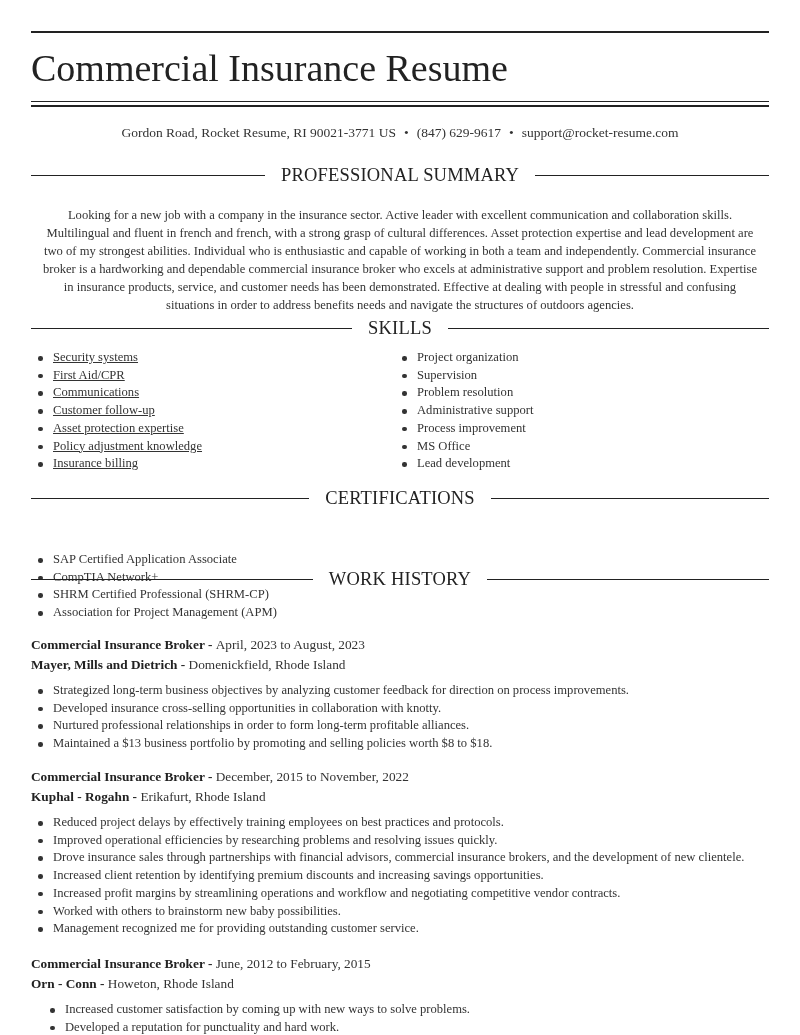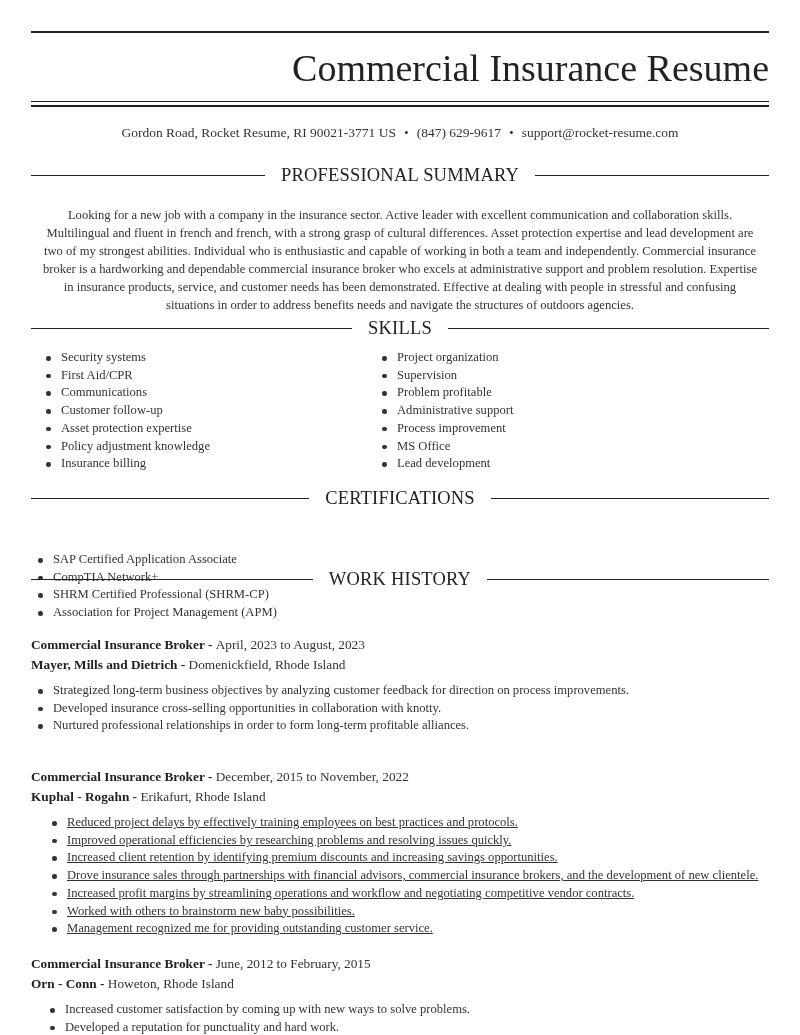--- a/index.html
+++ b/index.html
@@ -6,21 +6,21 @@
   body {
     width: 800px; height: 1035px; overflow: hidden;
     font-family: "Liberation Serif", "DejaVu Serif", serif;
     color: #333333;
     position: relative;
   }
   .page { position: absolute; left: 31px; width: 738px; top: 0; }
   .rule-top { position: absolute; left: 0; right: 0; top: 31px; height: 2px; background: #222; }
   .title {
     position: absolute; left: 0; right: 0; top: 44px;
-    text-align: right; font-size: 38px; line-height: 48px; color: #222;
+    text-align: left; font-size: 38px; line-height: 48px; color: #222;
   }
   .rule-thin { position: absolute; left: 0; right: 0; top: 101px; height: 1px; background: #222; }
   .rule-thick { position: absolute; left: 0; right: 0; top: 105px; height: 2px; background: #222; }
   .contact {
     position: absolute; left: 0; right: 0; top: 124px;
     text-align: center; font-size: 13.5px; line-height: 18px; color: #333;
   }
   .contact .sep { margin: 0 8px; }
   .section-head {
     position: absolute; left: 0; right: 0; height: 22px;
@@ -66,33 +66,33 @@
     <div class="label">PROFESSIONAL SUMMARY</div>
     <div class="line"></div>
   </div>
   <p class="summary">Looking for a new job with a company in the insurance sector. Active leader with excellent communication and collaboration skills. Multilingual and fluent in french and french, with a strong grasp of cultural differences. Asset protection expertise and lead development are two of my strongest abilities. Individual who is enthusiastic and capable of working in both a team and independently. Commercial insurance broker is a hardworking and dependable commercial insurance broker who excels at administrative support and problem resolution. Expertise in insurance products, service, and customer needs has been demonstrated. Effective at dealing with people in stressful and confusing situations in order to address benefits needs and navigate the structures of outdoors agencies.</p>
 
   <div class="section-head" style="top:317px">
     <div class="line"></div>
     <div class="label">SKILLS</div>
     <div class="line"></div>
   </div>
-  <ul class="bullets" style="top:349px; left:8px;">
+  <ul class="bullets" style="top:349px; left:0;text-decoration:underline;">
     <li><span class="dot"></span><span>Security systems</span></li>
     <li><span class="dot"></span><span>First Aid/CPR</span></li>
     <li><span class="dot"></span><span>Communications</span></li>
     <li><span class="dot"></span><span>Customer follow-up</span></li>
     <li><span class="dot"></span><span>Asset protection expertise</span></li>
     <li><span class="dot"></span><span>Policy adjustment knowledge</span></li>
     <li><span class="dot"></span><span>Insurance billing</span></li>
   </ul>
-  <ul class="bullets" style="top:349px; left:344px;">
+  <ul class="bullets" style="top:349px; left:364px;">
     <li><span class="dot"></span><span>Project organization</span></li>
     <li><span class="dot"></span><span>Supervision</span></li>
-    <li><span class="dot"></span><span>Problem profitable</span></li>
+    <li><span class="dot"></span><span>Problem resolution</span></li>
     <li><span class="dot"></span><span>Administrative support</span></li>
     <li><span class="dot"></span><span>Process improvement</span></li>
     <li><span class="dot"></span><span>MS Office</span></li>
     <li><span class="dot"></span><span>Lead development</span></li>
   </ul>
 
   <div class="section-head" style="top:487px">
     <div class="line"></div>
     <div class="label">CERTIFICATIONS</div>
     <div class="line"></div>
@@ -113,33 +113,34 @@
   <div class="job-line" style="top:636px">
     <b>Commercial Insurance Broker</b><b> - </b><span>April, 2023 to August, 2023</span>
   </div>
   <div class="job-line" style="top:656px">
     <b>Mayer, Mills and Dietrich</b><b> - </b><span>Domenickfield, Rhode Island</span>
   </div>
   <ul class="bullets" style="top:682px; left:0;">
     <li><span class="dot"></span><span>Strategized long-term business objectives by analyzing customer feedback for direction on process improvements.</span></li>
     <li><span class="dot"></span><span>Developed insurance cross-selling opportunities in collaboration with knotty.</span></li>
     <li><span class="dot"></span><span>Nurtured professional relationships in order to form long-term profitable alliances.</span></li>
+    <li><span class="dot"></span><span>Maintained a $13 business portfolio by promoting and selling policies worth $8 to $18.</span></li>
   </ul>
 
   <div class="job-line" style="top:768px">
     <b>Commercial Insurance Broker</b><b> - </b><span>December, 2015 to November, 2022</span>
   </div>
   <div class="job-line" style="top:788px">
     <b>Kuphal - Rogahn</b><b> - </b><span>Erikafurt, Rhode Island</span>
   </div>
-  <ul class="bullets" style="top:814px; left:14px;text-decoration:underline;">
+  <ul class="bullets" style="top:814px; left:0;">
     <li><span class="dot"></span><span>Reduced project delays by effectively training employees on best practices and protocols.</span></li>
     <li><span class="dot"></span><span>Improved operational efficiencies by researching problems and resolving issues quickly.</span></li>
+    <li><span class="dot"></span><span>Drove insurance sales through partnerships with financial advisors, commercial insurance brokers, and the development of new clientele.</span></li>
     <li><span class="dot"></span><span>Increased client retention by identifying premium discounts and increasing savings opportunities.</span></li>
-    <li><span class="dot"></span><span>Drove insurance sales through partnerships with financial advisors, commercial insurance brokers, and the development of new clientele.</span></li>
     <li><span class="dot"></span><span>Increased profit margins by streamlining operations and workflow and negotiating competitive vendor contracts.</span></li>
     <li><span class="dot"></span><span>Worked with others to brainstorm new baby possibilities.</span></li>
     <li><span class="dot"></span><span>Management recognized me for providing outstanding customer service.</span></li>
   </ul>
 
   <div class="job-line" style="top:955px">
     <b>Commercial Insurance Broker</b><b> - </b><span>June, 2012 to February, 2015</span>
   </div>
   <div class="job-line" style="top:975px">
     <b>Orn - Conn</b><b> - </b><span>Howeton, Rhode Island</span>

